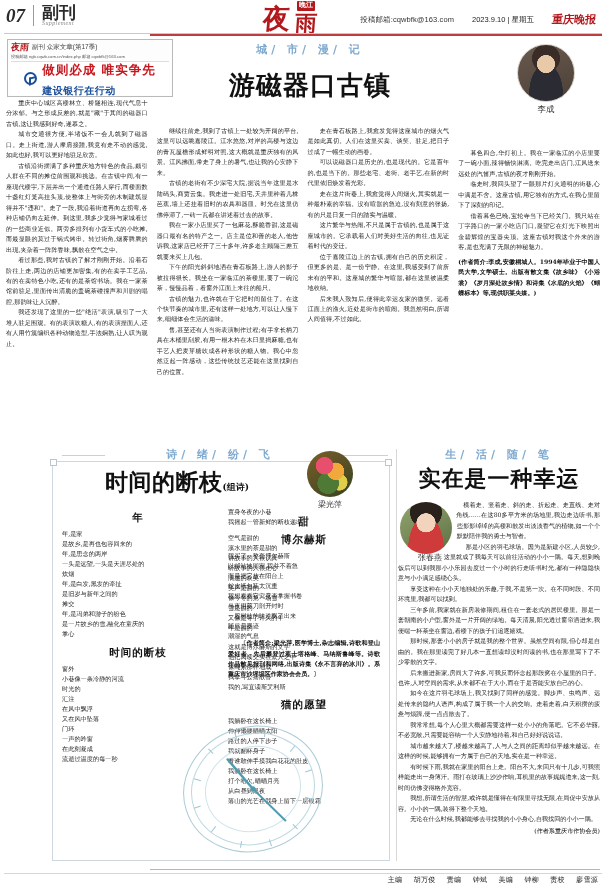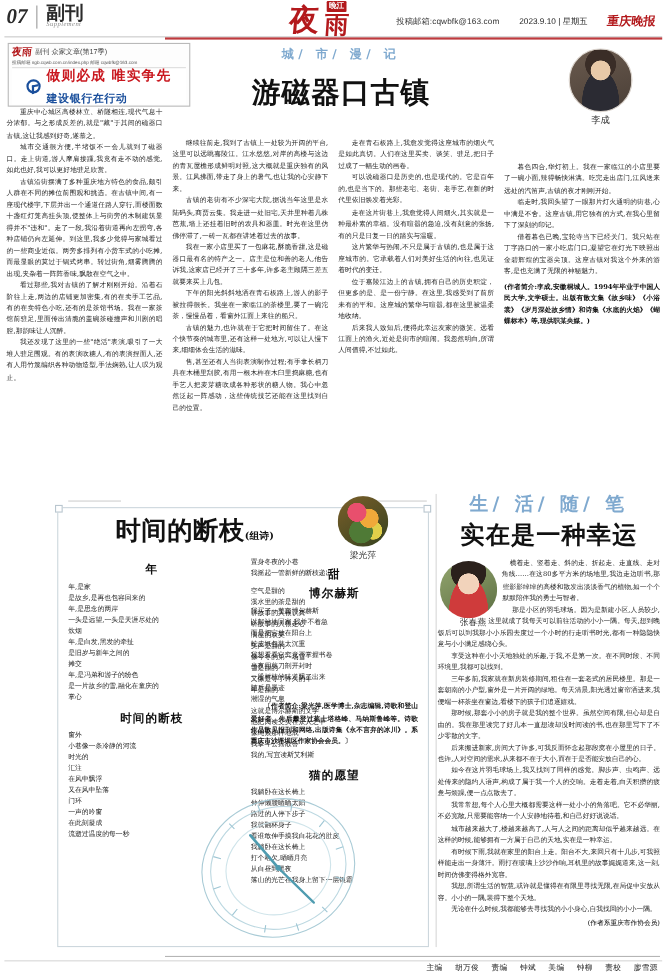--- a/index.html
+++ b/index.html
@@ -225,21 +225,21 @@
     text-indent:2em; margin-top:5px;
   }
 
   
   .clock-wrap { position:absolute; left:178px; top:258px; width:150px; height:160px; }
   .clock-wrap svg { width:150px; height:160px; }
 
   
   .essay { position:absolute; left:398px; top:0px; width:202px; height:430px; }
   .sec3-kicker {
-    text-align:center; font-size:17px; color:#7fa9cf; letter-spacing:4px;
+    text-align:center; font-size:11px; color:#7fa9cf; letter-spacing:4px;
     font-weight:600; font-family:"DejaVu Serif", serif; padding-top:4px;
   }
   .essay-title {
     text-align:center; font-size:22px; font-weight:700; color:#111;
     font-family:"DejaVu Serif", serif; margin-top:2px; letter-spacing:1px;
   }
   .essay-body { position:relative; margin-top:6px; }
   .essay-photo {
     float:left; width:52px; height:52px; border-radius:50%;
     margin:2px 6px 2px 2px; shape-outside: circle(50%);
@@ -379,20 +379,21 @@
       <div class="author-name">李成</div>
     </div>
   </div>
 
   <div class="bottom-area">
 
     <div class="vdiv" style="left:396px; top:6px; bottom:14px;"></div>
 
     <div class="sect-rule sec2-line-l"></div>
     <div class="sect-rule sec2-line-r"></div>
+    <div class="sec2-kicker">诗/ 绪/ 纷/ 飞</div>
 
     <div class="poem-frame"></div>
 
     <div class="poem-title">
       <span>时间的断枝</span><sub>(组诗)</sub>
     </div>
 
     <div class="poem-author-chip">
       <div class="ph"></div>
       <div class="nm">梁光萍</div>

